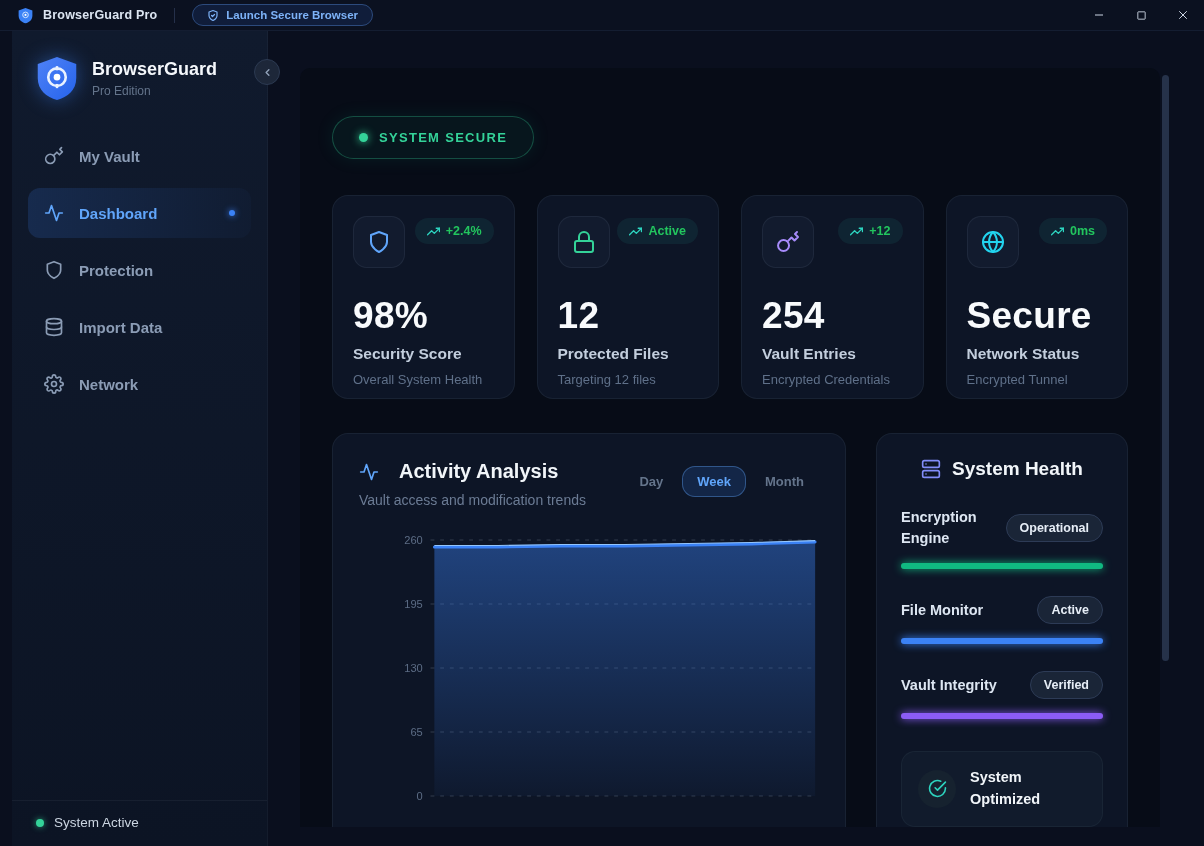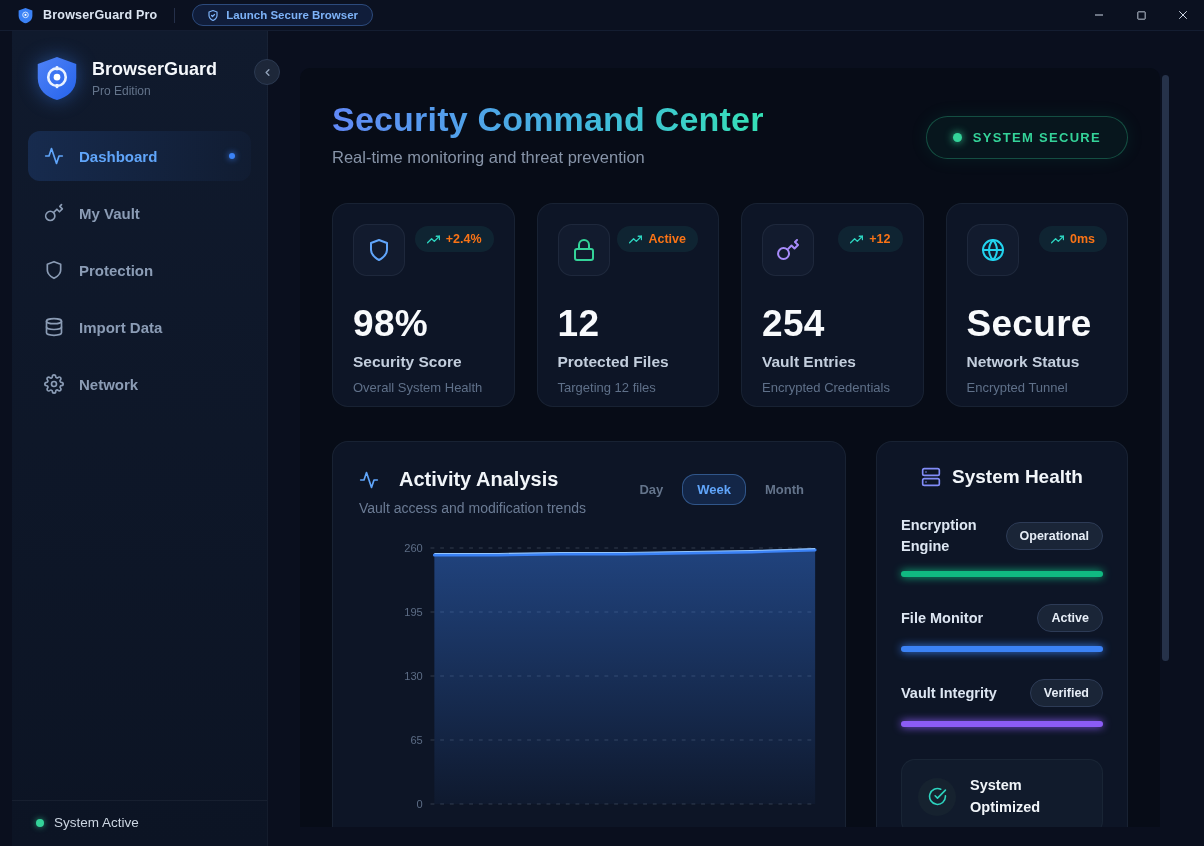--- a/index.html
+++ b/index.html
@@ -114,21 +114,21 @@
   .icon-box{
     width:52px; height:52px; border-radius:14px;
     background:rgba(20,30,50,.75); border:1px solid rgba(148,163,184,.10);
     display:flex; align-items:center; justify-content:center;
   }
   .trend-badge{
     display:flex; align-items:center; gap:6px; padding:6px 12px;
     border-radius:999px; background:rgba(45,212,191,.08);
     color:#2dd4bf; margin-top:2px;
   }
-  .trend-badge span{ font-size:12.5px; font-weight:700; color:#f97316; }
+  .trend-badge span{ font-size:12.5px; font-weight:700; color:#22c55e; }
   .stat-value{ margin-top:27px; font-size:37px; font-weight:800; color:#f8fafc; letter-spacing:.3px; }
   .stat-label{ margin-top:8px; font-size:15.5px; font-weight:700; color:#c3cedd; }
   .stat-sub{ margin-top:9px; font-size:13px; color:#5f7089; }
 
   
   .bottom{ display:grid; grid-template-columns:1fr 252px; gap:30px; margin-top:34px; }
 
   .acard{ padding:26px 26px 0 26px; }
   .acard-header{ display:flex; justify-content:space-between; align-items:flex-start; }
   .a-title-row{ display:flex; align-items:center; gap:20px; }
@@ -230,36 +230,36 @@
         <line x1="12" y1="6.2" x2="12" y2="8.6" stroke="#eaf2ff" stroke-width="1.4"></line>
         <line x1="12" y1="16.4" x2="12" y2="18.8" stroke="#eaf2ff" stroke-width="1.4"></line>
       </svg>
       <div>
         <div class="brand-name">BrowserGuard</div>
         <div class="brand-edition">Pro Edition</div>
       </div>
     </div>
 
     <div class="nav">
+      <div class="nav-item">
+        <span class="nav-icon">
+          <svg width="20" height="20" viewBox="0 0 24 24" fill="none" stroke="currentColor" stroke-width="2" stroke-linecap="round" stroke-linejoin="round">
+              <path d="M21 2l-2 2m-7.61 7.61a5.5 5.5 0 1 1-7.778 7.778 5.5 5.5 0 0 1 7.777-7.777zm0 0L15.5 7.5m0 0l3 3L22 7l-3-3"></path>
+            </svg>
+        </span>
+        <span class="nav-label">My Vault</span>
+      </div>
       <div class="nav-item active">
         <span class="nav-icon">
           <svg width="20" height="20" viewBox="0 0 24 24" fill="none" stroke="currentColor" stroke-width="2" stroke-linecap="round" stroke-linejoin="round">
               <polyline points="22 12 18 12 15 21 9 3 6 12 2 12"></polyline>
             </svg>
         </span>
         <span class="nav-label">Dashboard</span>
         <span class="nav-dot"></span>
-      </div>
-      <div class="nav-item">
-        <span class="nav-icon">
-          <svg width="20" height="20" viewBox="0 0 24 24" fill="none" stroke="currentColor" stroke-width="2" stroke-linecap="round" stroke-linejoin="round">
-              <path d="M21 2l-2 2m-7.61 7.61a5.5 5.5 0 1 1-7.778 7.778 5.5 5.5 0 0 1 7.777-7.777zm0 0L15.5 7.5m0 0l3 3L22 7l-3-3"></path>
-            </svg>
-        </span>
-        <span class="nav-label">My Vault</span>
       </div>
       <div class="nav-item">
         <span class="nav-icon">
           <svg width="20" height="20" viewBox="0 0 24 24" fill="none" stroke="currentColor" stroke-width="2" stroke-linecap="round" stroke-linejoin="round">
               <path d="M12 22s8-4 8-10V5l-8-3-8 3v7c0 6 8 10 8 10z"></path>
             </svg>
         </span>
         <span class="nav-label">Protection</span>
       </div>
       <div class="nav-item">
@@ -286,24 +286,20 @@
     <div class="side-footer">
       <span class="status-dot"></span>
       <span class="side-footer-text">System Active</span>
     </div>
   </div>
 
   <div class="main">
     <div class="panel">
 
       <div class="page-header">
-        <div>
-          <div class="page-title">Security Command Center</div>
-          <div class="page-subtitle">Real-time monitoring and threat prevention</div>
-        </div>
         <div class="secure-badge">
           <span class="secure-dot"></span>
           <span class="secure-text">SYSTEM SECURE</span>
         </div>
       </div>
 
       <div class="stats">
 
         <div class="card stat-card">
           <div class="stat-top">

